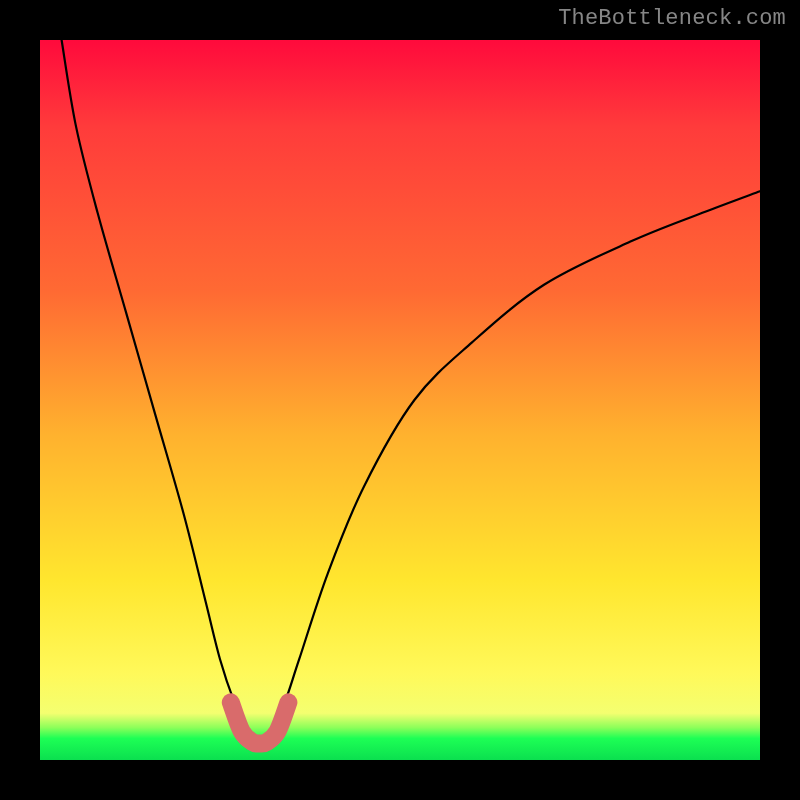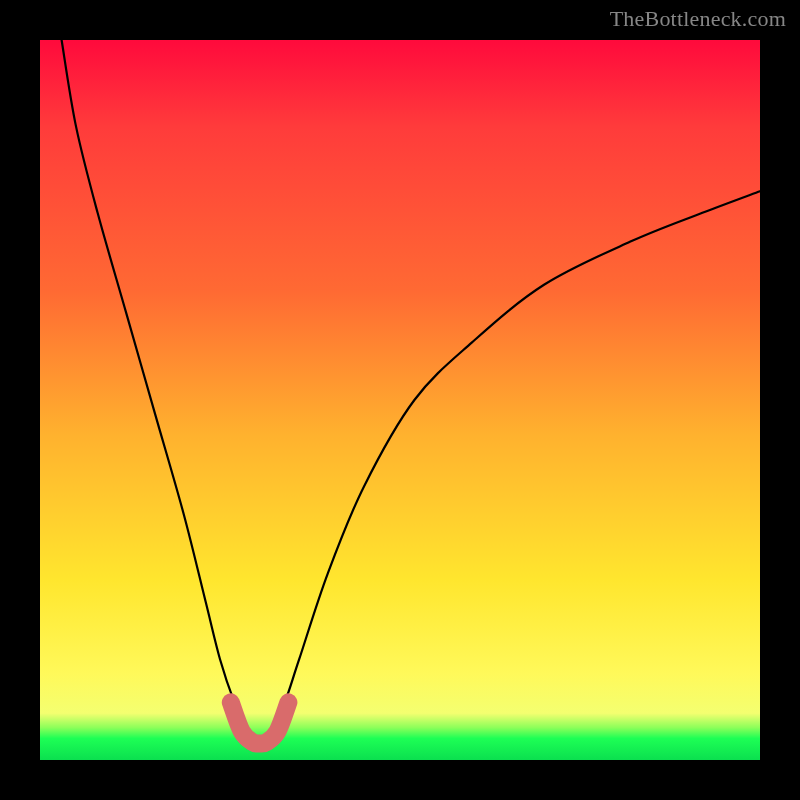--- a/index.html
+++ b/index.html
@@ -36,21 +36,21 @@
       #f4ff70 93.5%,
       #8cff5a 95.5%,
       #1dff55 97%,
       #0bdf4f 100%
     );
   }
   .watermark {
     position: absolute;
     top: 6px;
     right: 14px;
-    font-family: Liberation Serif, serif;
+    font-family: Liberation Mono, monospace;
     font-size: 22px;
     color: #868686;
     letter-spacing: 0.2px;
     font-weight: 500;
   }
   svg.curve {
     position: absolute;
     left: 0;
     top: 0;
     width: 720px;

